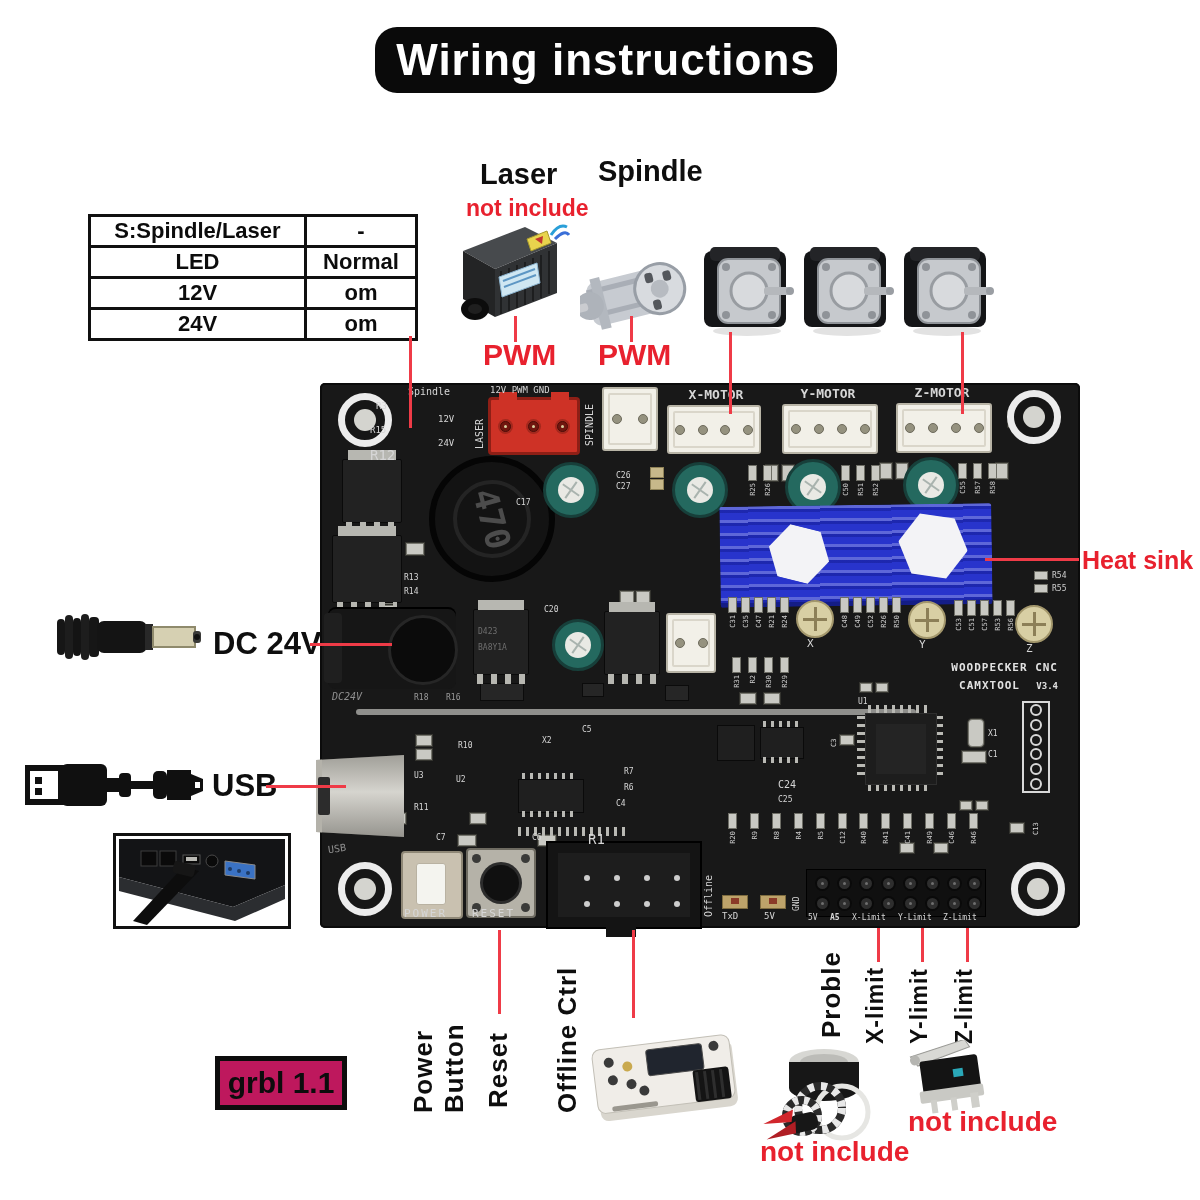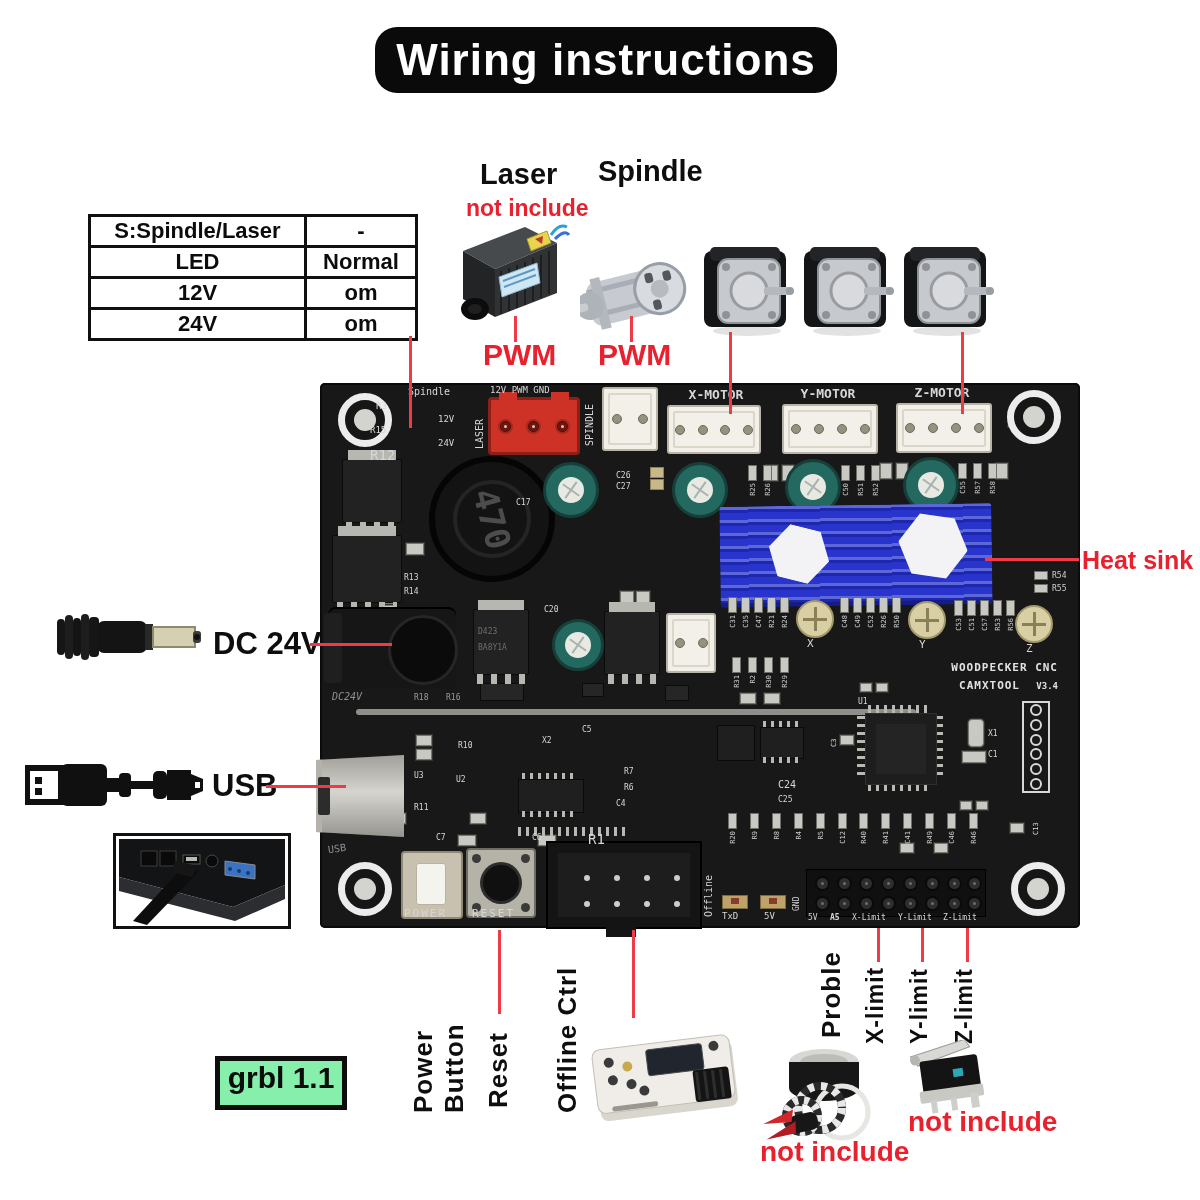--- a/index.html
+++ b/index.html
@@ -116,21 +116,21 @@
   .chip-d{position:absolute;background:#262626;border:1px solid #0b0b0b;z-index:1;}
   .vlrow{position:absolute;display:flex;z-index:3;}
   .vlrow .itm{display:flex;flex-direction:column;align-items:flex-end;}
   .vlrow .chipv{width:7px;height:14px;background:#c9c9c3;border:1px solid #6e6e66;margin-bottom:2px;}
   .vlrow span{writing-mode:vertical-rl;transform:rotate(180deg);font-family:"DejaVu Sans Mono",monospace;
       font-size:7px;color:#cfcfcf;letter-spacing:0;}
   .slot{position:absolute;left:36px;top:326px;width:560px;height:6px;background:#8f8f8c;border-radius:3px;z-index:1;}
   .brand{position:absolute;text-align:right;font-family:"DejaVu Sans Mono",monospace;color:#e2e2e2;
       font-weight:bold;z-index:3;}
   .grbl-box{position:absolute;left:215px;top:1056px;width:122px;height:44px;border:5px solid #0d0d0d;
-      display:flex;align-items:flex-start;justify-content:center;font-weight:bold;font-size:30px;background:#86efac;}
+      display:flex;align-items:center;justify-content:center;font-weight:bold;font-size:30px;background:#be185d;}
   .dev{position:absolute;}
 </style>
 </head>
 <body>
 
 <div class="stage">
 
   <div class="title-pill">
     <span>Wiring instructions</span>
   </div>

